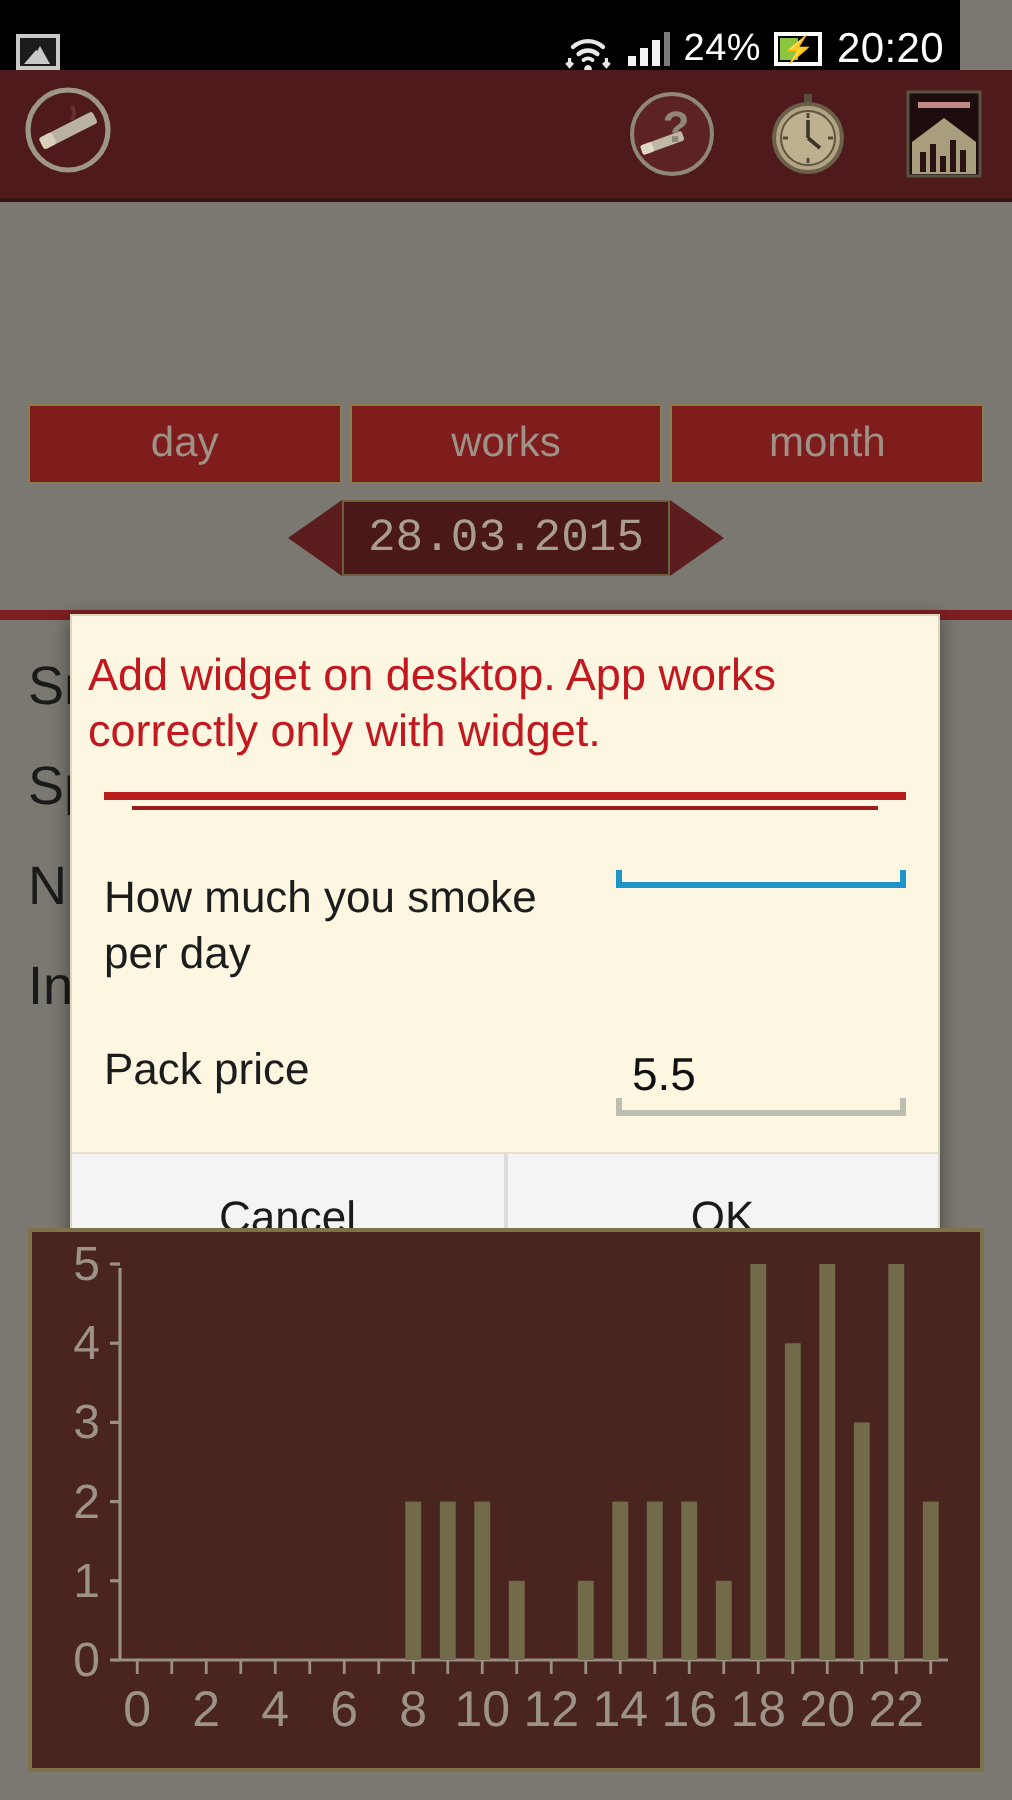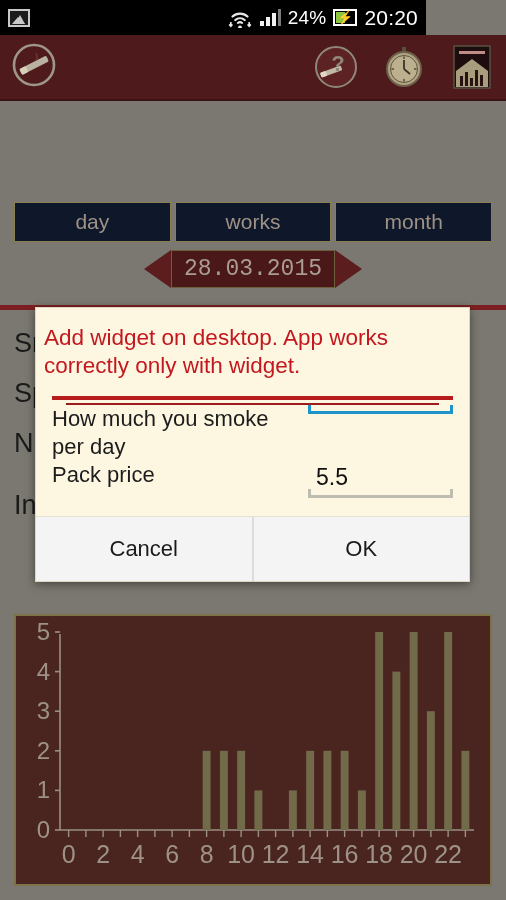--- a/index.html
+++ b/index.html
@@ -15,24 +15,24 @@
     width: 506px;
     height: 900px;
     overflow: hidden;
     background: #7a7870;
   }
 
   
   #status-bar {
     position: absolute;
     left: 0; top: 0;
-    width: 426px; height: 35px;
+    width: 480px; height: 35px;
     background: #000000;
     display: flex;
-    align-items: center;
+    align-items: flex-end;
     padding: 0 8px;
     box-sizing: border-box;
   }
   .sb-left { display: flex; align-items: center; gap: 6px; }
   .sb-right { margin-left: auto; display: flex; align-items: center; gap: 7px; }
   .sb-text {
     color: #ffffff;
     font-size: 19px;
     letter-spacing: .2px;
     line-height: 1;
@@ -119,21 +119,21 @@
     left: 0; top: 202px;
     width: 506px;
     display: flex;
     gap: 4px;
     padding: 0 14px;
     box-sizing: border-box;
   }
   .tab-btn {
     flex: 1;
     height: 40px;
-    background: #0f172a;
+    background: #7f1d1d;
     border: 1px solid #8a7d4e;
     color: #9e9286;
     font-size: 21px;
     display: flex;
     align-items: center;
     justify-content: center;
     box-sizing: border-box;
     cursor: pointer;
   }
 
@@ -203,21 +203,21 @@
     margin: 8px 16px 0 16px;
   }
   .title-rule-thin {
     height: 2px;
     background: #9b1c1c;
     margin: 3px 30px 0 30px;
   }
   .form-row {
     display: flex;
     align-items: flex-start;
-    padding: 0 16px 0 16px;
+    padding: 30px 16px 0 16px;
   }
   .form-label {
     color: #1c1c1c;
     font-size: 22px;
     line-height: 28px;
     width: 250px;
   }
   .form-field {
     flex: 1;
     padding-left: 6px;
@@ -366,21 +366,21 @@
   <div id="date-selector">
     <span id="date-prev" class="date-arrow"></span>
     <span id="date-value">28.03.2015</span>
     <span id="date-next" class="date-arrow"></span>
   </div>
 
   <div id="content-area">
     <div class="content-line" style="top:18px">Sn</div>
     <div class="content-line" style="top:68px">Sp</div>
     <div class="content-line" style="top:118px">N</div>
-    <div class="content-line" style="top:180px">In</div>
+    <div class="content-line" style="top:168px">In</div>
   </div>
 
   <div id="dialog">
     <div id="dialog-title">Add widget on desktop. App works correctly only with widget.</div>
     <div class="title-rule-thick"></div>
     <div class="title-rule-thin"></div>
 
     <div class="form-row">
       <div class="form-label">How much you smoke per day</div>
       <div class="form-field">

